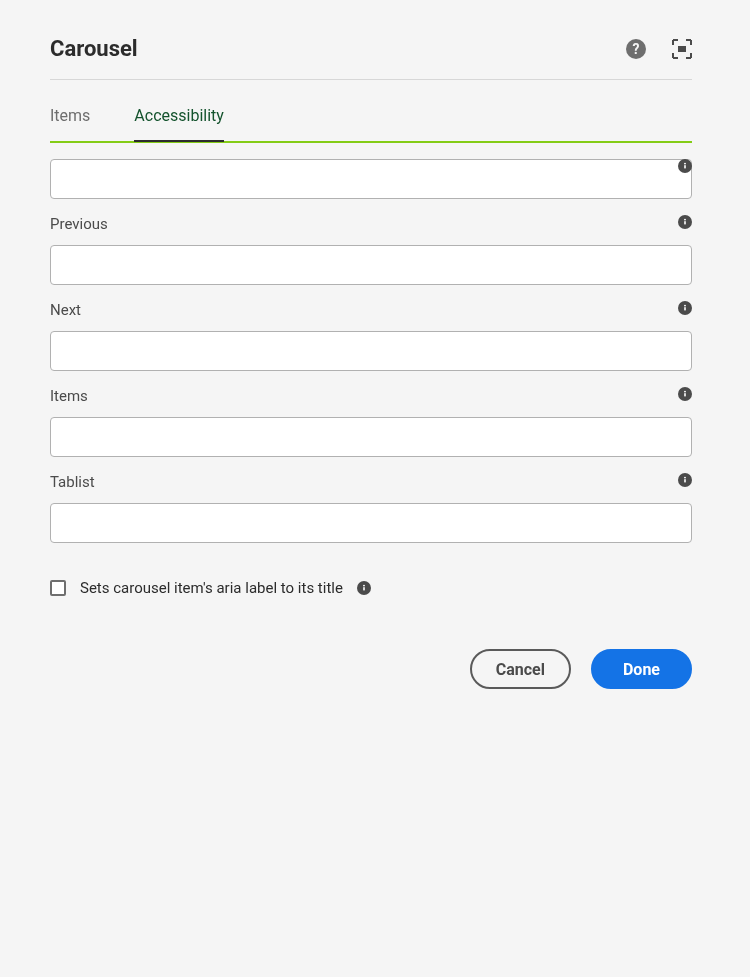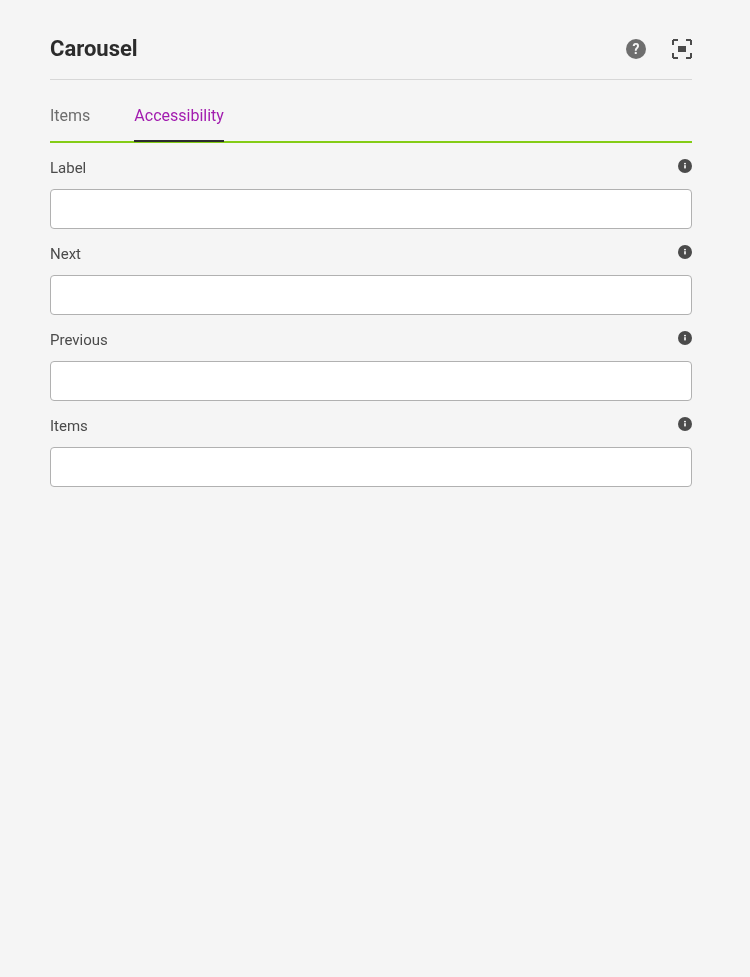--- a/index.html
+++ b/index.html
@@ -59,21 +59,21 @@
     margin-bottom: 10px;
   }
   .tab {
     padding: 14px 0 16px 0;
     font-size: 16px;
     color: #6e6e6e;
     cursor: pointer;
     position: relative;
   }
   .tab.active {
-    color: #a21caf;
+    color: #14532d;
   }
   .tab.active::after {
     content: "";
     position: absolute;
     left: 0;
     right: 0;
     bottom: -1px;
     height: 2px;
     background: #2c2c2c;
   }
@@ -192,21 +192,31 @@
     <div class="tab active">Accessibility</div>
   </div>
 
   <div class="field">
     <div class="field-info">
       <svg viewBox="0 0 10 10" width="8" height="8">
           <circle cx="5" cy="2" r="1.2" fill="#fff"></circle>
           <rect x="4" y="4" width="2" height="4" fill="#fff"></rect>
         </svg>
     </div>
-    <label class="field-label">Label</label>
+    <input class="field-input" type="text" value="" style="">
+  </div>
+
+  <div class="field">
+    <div class="field-info">
+      <svg viewBox="0 0 10 10" width="8" height="8">
+          <circle cx="5" cy="2" r="1.2" fill="#fff"></circle>
+          <rect x="4" y="4" width="2" height="4" fill="#fff"></rect>
+        </svg>
+    </div>
+    <label class="field-label">Previous</label>
     <input class="field-input" type="text" value="" style="">
   </div>
 
   <div class="field">
     <div class="field-info">
       <svg viewBox="0 0 10 10" width="8" height="8">
           <circle cx="5" cy="2" r="1.2" fill="#fff"></circle>
           <rect x="4" y="4" width="2" height="4" fill="#fff"></rect>
         </svg>
     </div>
@@ -214,32 +224,45 @@
     <input class="field-input" type="text" value="" style="">
   </div>
 
   <div class="field">
     <div class="field-info">
       <svg viewBox="0 0 10 10" width="8" height="8">
           <circle cx="5" cy="2" r="1.2" fill="#fff"></circle>
           <rect x="4" y="4" width="2" height="4" fill="#fff"></rect>
         </svg>
     </div>
-    <label class="field-label">Previous</label>
-    <input class="field-input" type="text" value="" style="">
-  </div>
-
-  <div class="field">
-    <div class="field-info">
-      <svg viewBox="0 0 10 10" width="8" height="8">
-          <circle cx="5" cy="2" r="1.2" fill="#fff"></circle>
-          <rect x="4" y="4" width="2" height="4" fill="#fff"></rect>
-        </svg>
-    </div>
     <label class="field-label">Items</label>
     <input class="field-input" type="text" value="" style="">
   </div>
 
 
-
-
+  <div class="field">
+    <div class="field-info">
+      <svg viewBox="0 0 10 10" width="8" height="8">
+          <circle cx="5" cy="2" r="1.2" fill="#fff"></circle>
+          <rect x="4" y="4" width="2" height="4" fill="#fff"></rect>
+        </svg>
+    </div>
+    <label class="field-label">Tablist</label>
+    <input class="field-input" type="text" value="" style="">
+  </div>
+
+  <div class="checkbox-row">
+    <div class="checkbox"></div>
+    <span class="checkbox-label">Sets carousel item's aria label to its title</span>
+    <div class="inline-info">
+      <svg viewBox="0 0 10 10" width="8" height="8">
+          <circle cx="5" cy="2" r="1.2" fill="#fff"></circle>
+          <rect x="4" y="4" width="2" height="4" fill="#fff"></rect>
+        </svg>
+    </div>
+  </div>
+
+  <div class="footer">
+    <div class="btn btn-secondary">Cancel</div>
+    <div class="btn btn-primary">Done</div>
+  </div>
 
 </div>
 
 </body></html>

